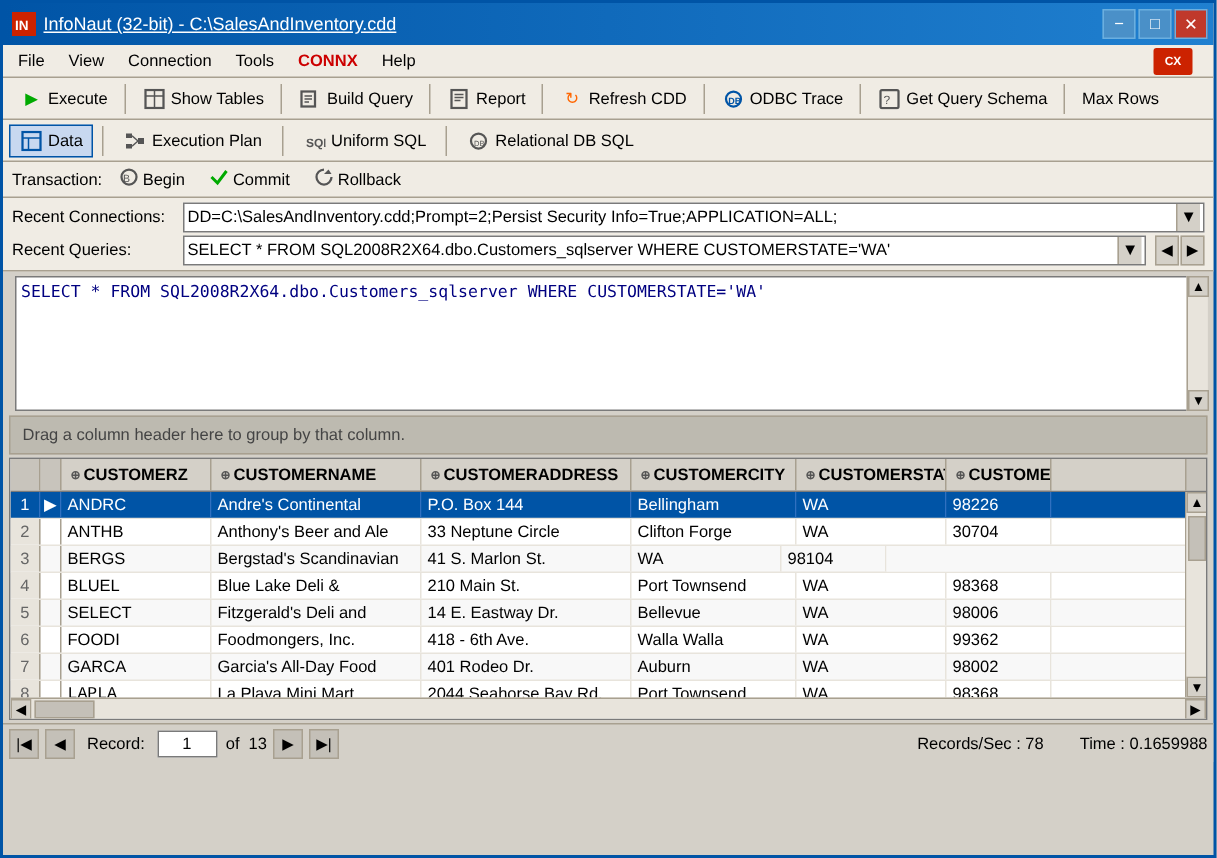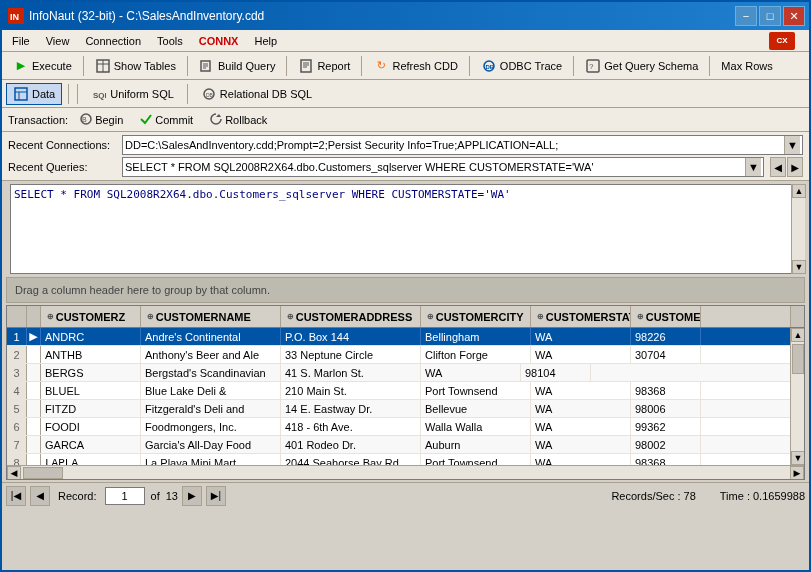--- a/index.html
+++ b/index.html
@@ -16,21 +16,21 @@
     #title-bar {
       background: linear-gradient(to right, #0054a6, #2080d0);
       color: white;
       height: 28px;
       display: flex;
       align-items: center;
       justify-content: space-between;
       padding: 0 4px 0 6px;
       user-select: none;
     }
-    #title-bar-left { display: flex; align-items: center; gap: 5px; }
+    #title-bar-left { display: flex; align-items: center; gap: 5px; text-decoration: underline; }
     #title-icon { width: 16px; height: 16px; background: #ff4400; border-radius: 2px; display: flex; align-items: center; justify-content: center; color: white; font-size: 9px; font-weight: bold; }
     #title-text { font-size: 12px; font-weight: normal; }
     #title-controls { display: flex; gap: 2px; }
     .title-btn {
       width: 22px; height: 20px;
       background: #4a90c8;
       border: 1px solid #6aafe0;
       color: white;
       font-size: 11px;
       cursor: pointer;
@@ -313,20 +313,32 @@
     <span class="tb-icon">
       <svg width="14" height="14" viewBox="0 0 14 14">
           <rect x="1" y="1" width="12" height="12" fill="none" stroke="#0054a6" stroke-width="1.5"></rect>
           <line x1="1" y1="5" x2="13" y2="5" stroke="#0054a6" stroke-width="1"></line>
           <line x1="5" y1="5" x2="5" y2="13" stroke="#0054a6" stroke-width="1"></line>
         </svg>
     </span>
     <span>Data</span>
   </button>
   <div class="sep"></div>
+  <button class="tb-btn">
+    <span class="tb-icon">
+      <svg width="14" height="14" viewBox="0 0 14 14">
+          <rect x="1" y="2" width="4" height="3" fill="#555"></rect>
+          <rect x="1" y="9" width="4" height="3" fill="#555"></rect>
+          <rect x="9" y="5" width="4" height="4" fill="#555"></rect>
+          <line x1="5" y1="3.5" x2="9" y2="7" stroke="#555" stroke-width="1"></line>
+          <line x1="5" y1="10.5" x2="9" y2="7" stroke="#555" stroke-width="1"></line>
+        </svg>
+    </span>
+    <span>Execution Plan</span>
+  </button>
   <div class="sep"></div>
   <button class="tb-btn">
     <span class="tb-icon">
       <svg width="14" height="14" viewBox="0 0 14 14">
           <text x="1" y="11" font-size="8" fill="#555" font-weight="bold">SQL</text>
         </svg>
     </span>
     <span>Uniform SQL</span>
   </button>
   <div class="sep"></div>
@@ -486,21 +498,21 @@
         <div class="grid-cell" style="width:140px;min-width:140px;">210 Main St.</div>
         <div class="grid-cell" style="width:110px;min-width:110px;">Port Townsend</div>
         <div class="grid-cell" style="width:100px;min-width:100px;">WA</div>
         <div class="grid-cell" style="width:70px;min-width:70px;">98368</div>
         <div style="flex:1;"></div>
       </div>
 
       <div class="grid-row alt">
         <div class="grid-cell row-num">5</div>
         <div class="grid-cell row-indicator"></div>
-        <div class="grid-cell" style="width:100px;min-width:100px;">FITZD</div>
+        <div class="grid-cell" style="width:100px;min-width:100px;">SELECT</div>
         <div class="grid-cell" style="width:140px;min-width:140px;">Fitzgerald's Deli and</div>
         <div class="grid-cell" style="width:140px;min-width:140px;">14 E. Eastway Dr.</div>
         <div class="grid-cell" style="width:110px;min-width:110px;">Bellevue</div>
         <div class="grid-cell" style="width:100px;min-width:100px;">WA</div>
         <div class="grid-cell" style="width:70px;min-width:70px;">98006</div>
         <div style="flex:1;background:#f8f8f8;"></div>
       </div>
 
       <div class="grid-row">
         <div class="grid-cell row-num">6</div>

